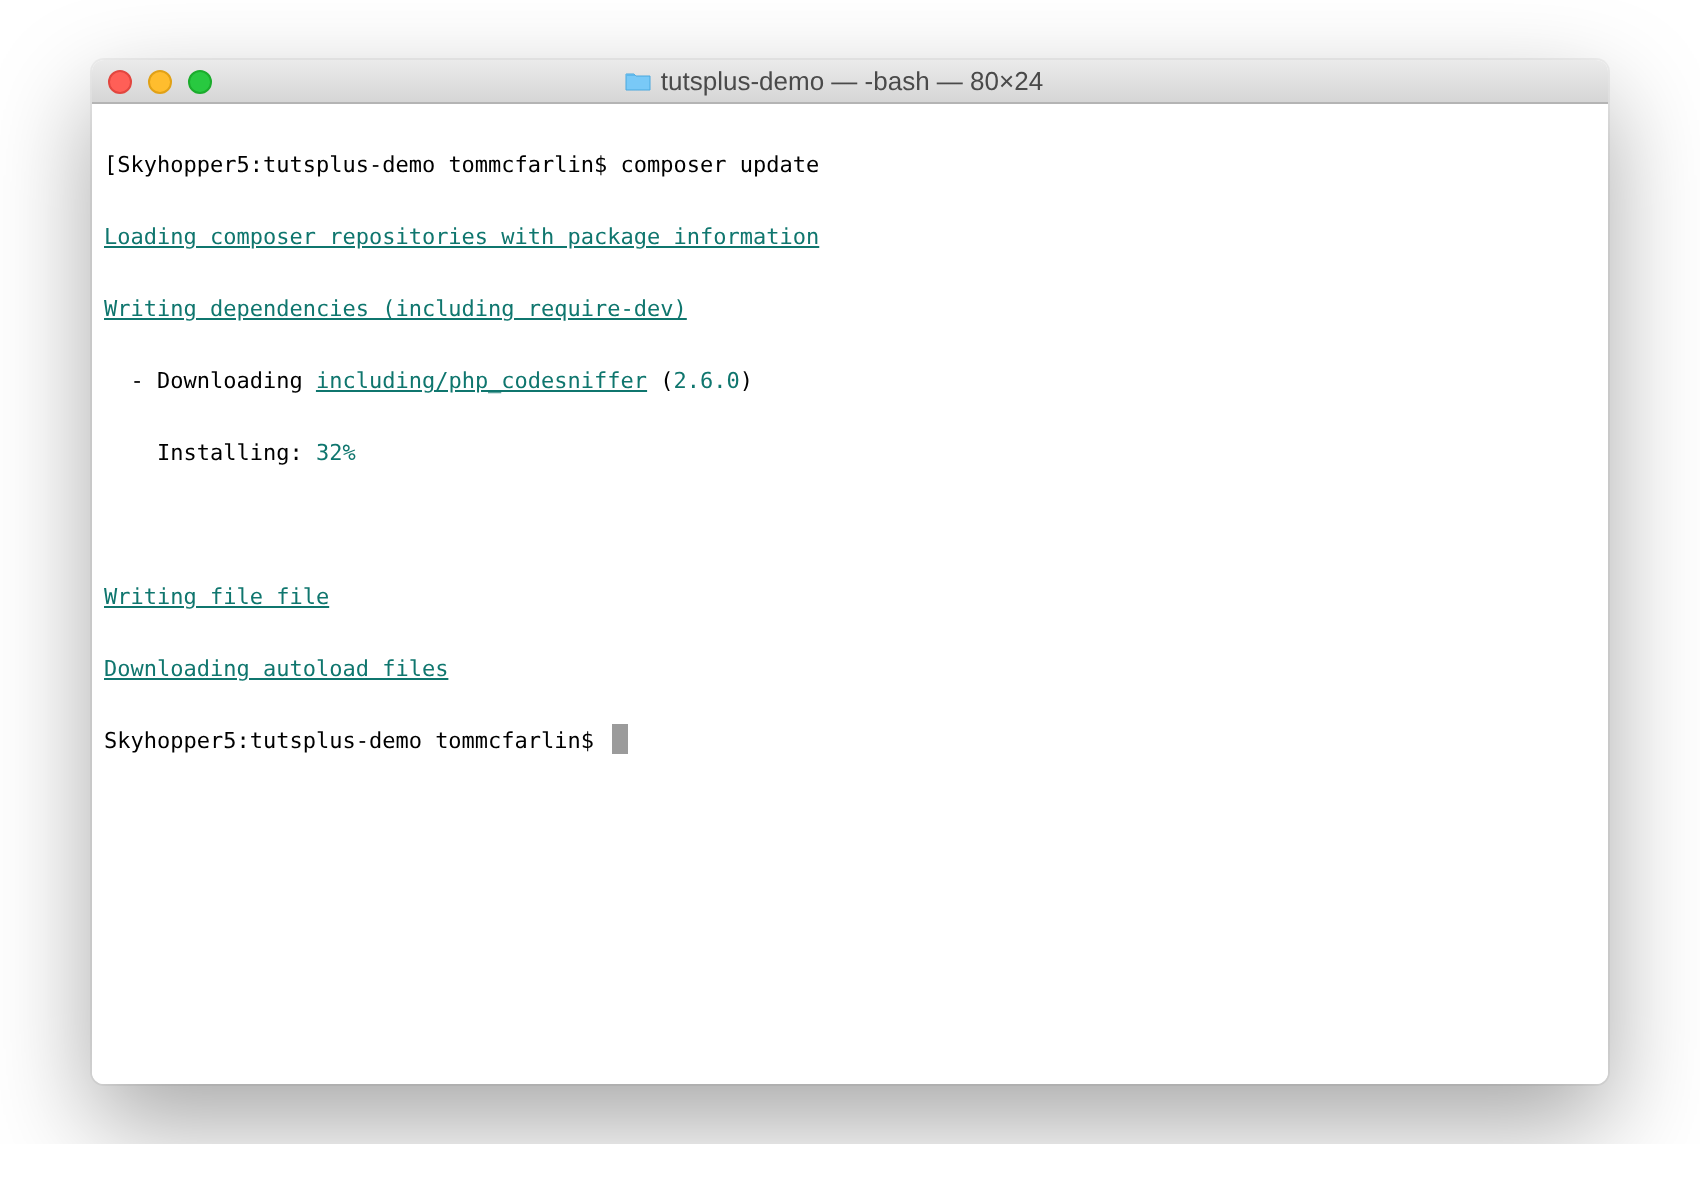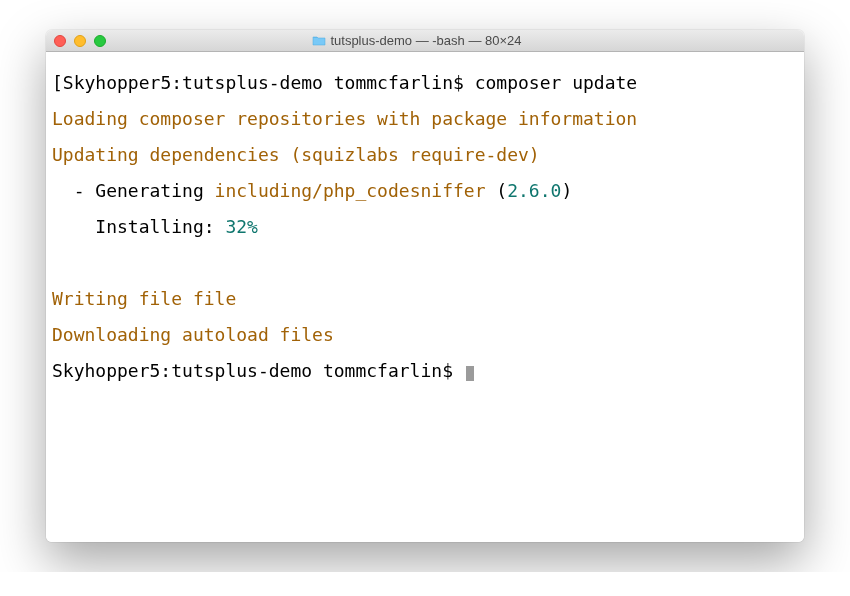--- a/index.html
+++ b/index.html
@@ -66,29 +66,29 @@
     .title-text {
       font-size: 13px;
       color: #4a4a4a;
       font-weight: 400;
     }
     .terminal-body {
       flex: 1;
       background: #ffffff;
       padding: 4px 6px;
       font-family: "Menlo", "Monaco", "Consolas", monospace;
-      font-size: 18px;
+      font-size: 11px;
       line-height: 18px;
       color: #000000;
       white-space: pre;
       overflow: hidden;
       position: relative;
     }
     .line { display: block; }
-    .green { color: #a16207; }
+    .green { color: #0f766e; text-decoration: underline; }
     .yellow { color: #0f766e; }
     .black { color: #000000; }
     .cursor {
       display: inline-block;
       width: 8px;
       height: 15px;
       background: #9b9b9b;
       vertical-align: text-bottom;
       margin-left: 2px;
     }
@@ -111,22 +111,22 @@
           <path d="M1 2 L5 2 L6 3 L1 3 Z" fill="#5fb8eb"></path>
         </svg>
       </span>
       <span class="title-text">tutsplus-demo — -bash — 80×24</span>
     </div>
   </div>
 
   <div class="terminal-body">
 <span class="line"><span class="black">[</span><span class="black">Skyhopper5:tutsplus-demo tommcfarlin$ </span><span class="black">composer update</span></span>
 <span class="line green">Loading composer repositories with package information</span>
-<span class="line green">Updating dependencies (squizlabs require-dev)</span>
-<span class="line"><span class="black">  - Generating </span><span class="green">including/php_codesniffer</span><span class="black"> (</span><span class="yellow">2.6.0</span><span class="black">)</span></span>
+<span class="line green">Writing dependencies (including require-dev)</span>
+<span class="line"><span class="black">  - Downloading </span><span class="green">including/php_codesniffer</span><span class="black"> (</span><span class="yellow">2.6.0</span><span class="black">)</span></span>
 <span class="line"><span class="black">    Installing: </span><span class="yellow">32%</span></span>
 <span class="line"> </span>
 <span class="line green">Writing file file</span>
 <span class="line green">Downloading autoload files</span>
 <span class="line"><span class="black">Skyhopper5:tutsplus-demo tommcfarlin$ </span><span class="cursor"></span></span>
   </div>
 
 </div>
 
 </body></html>

